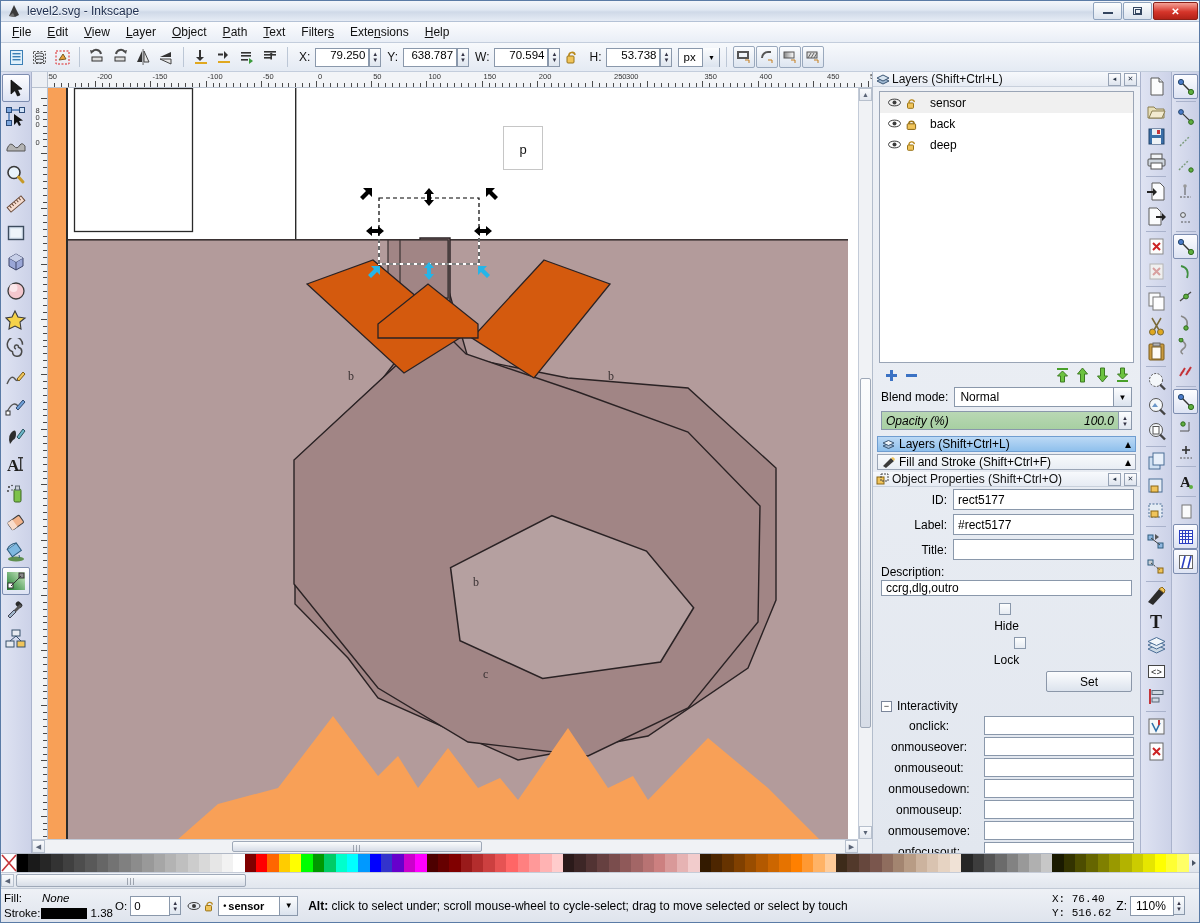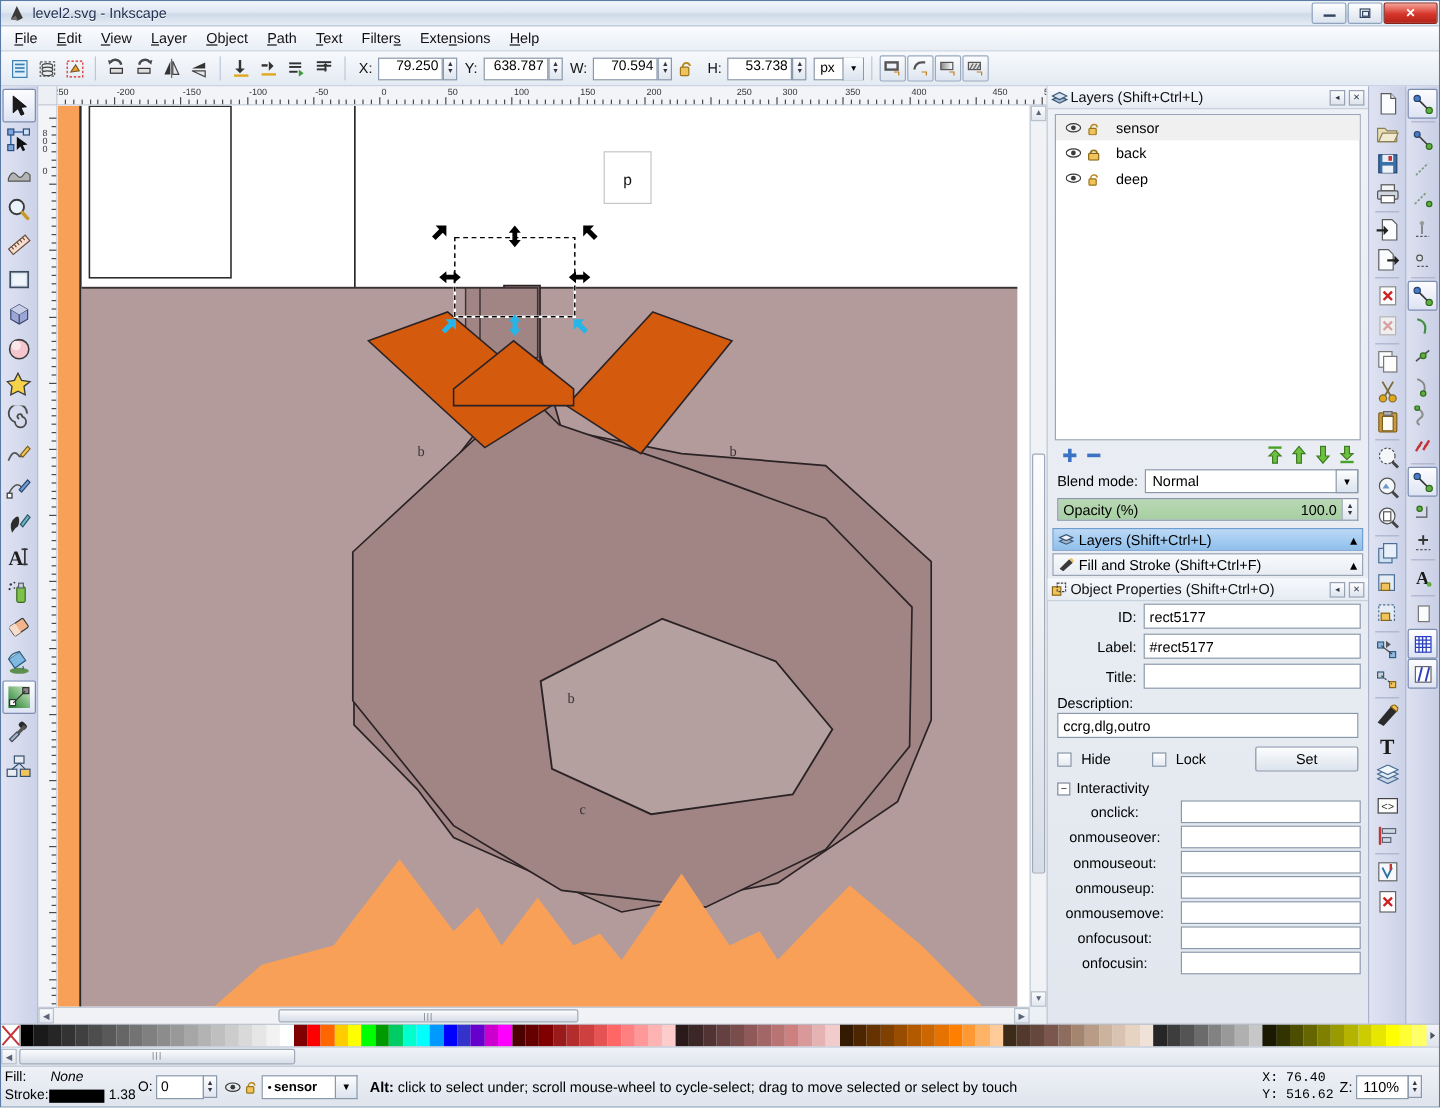--- a/index.html
+++ b/index.html
@@ -203,21 +203,21 @@
   .combo {
     flex: 1; height: 20px; border: 1px solid #8a98ab; background: #fff;
     display: flex; align-items: center; padding-left: 5px; position: relative;
     font-size: 12px; color: #000;
   }
   .combo .arrow {
     position: absolute; right: -1px; top: -1px; bottom: -1px; width: 19px;
     border: 1px solid #8a98ab; background: linear-gradient(#fcfdfe,#dbe3ee);
     display:flex;align-items:center;justify-content:center; font-size: 8px;
   }
-  .opacityrow { display: flex; align-items: flex-end; padding: 2px 8px 4px 8px; }
+  .opacityrow { display: flex; align-items: flex-end; padding: 2px 8px 4px 8px; font-style: italic; }
   .opacitybar {
     flex: 1; height: 19px; border: 1px solid #8a98ab;
     background: linear-gradient(#b9d8b4, #a7cfa2);
     display: flex; align-items: center; justify-content: space-between;
     padding: 0 4px; font-size: 12px; color: #000;
   }
   .opacityspin {
     width: 13px; height: 19px; border: 1px solid #8a98ab; border-left: 0;
     background: linear-gradient(#fcfdfe,#dfe6ef);
     display: flex; flex-direction: column; align-items: center; justify-content: center;
@@ -241,21 +241,21 @@
   }
   .op-input {
     flex: 1; height: 21px; border: 1px solid #8a98ab; background: #fff;
     font-size: 12px; padding: 0 4px; display: flex; align-items: center; color: #000;
   }
   .desc-label { padding: 3px 6px 1px 8px; color: #000; }
   .desc-box {
     margin: 0 8px; height: 21px; border: 1px solid #8a98ab; background: #fff;
     display: flex; align-items: center; padding: 0 4px; font-size: 12px; color: #000;
   }
-  .hlrow { display: flex; align-items: center; padding: 7px 8px 3px 8px; gap: 4px; }
+  .hlrow { display: flex; align-items: center; padding: 7px 8px 3px 8px; gap: 4px; flex-direction: column; }
   .chk {
     width: 12px; height: 12px; border: 1px solid #8a98ab;
     background: linear-gradient(#fdfefe,#e6ebf2); margin-right: 4px;
   }
   .pushbtn {
     margin-left: auto; width: 86px; height: 21px;
     border: 1px solid #8b97a9; border-radius: 2px;
     background: linear-gradient(#fcfdfe,#dce3ed);
     display: flex; align-items: center; justify-content: center;
     font-size: 12px; color: #000;
@@ -799,21 +799,21 @@
             <div class="tick" style="left: 544px; top: 9px; width: 1px; height: 7px;"></div>
             <div class="ticklbl" style="left: 546px; margin-left: 20px;">250</div>
             <div class="tick" style="left: 550.9px; top: 11px; width: 1px; height: 4px;"></div>
             <div class="tick" style="left: 557.8px; top: 11px; width: 1px; height: 4px;"></div>
             <div class="tick" style="left: 564.7px; top: 11px; width: 1px; height: 4px;"></div>
             <div class="tick" style="left: 571.6px; top: 11px; width: 1px; height: 4px;"></div>
             <div class="tick" style="left: 578.5px; top: 11px; width: 1px; height: 4px;"></div>
             <div class="tick" style="left: 585.4px; top: 11px; width: 1px; height: 4px;"></div>
             <div class="tick" style="left: 592.3px; top: 11px; width: 1px; height: 4px;"></div>
             <div class="tick" style="left: 599.2px; top: 9px; width: 1px; height: 7px;"></div>
-            <div class="ticklbl" style="left: 604px;">300</div>
+            <div class="ticklbl" style="left: 578px;">300</div>
             <div class="tick" style="left: 606.1px; top: 11px; width: 1px; height: 4px;"></div>
             <div class="tick" style="left: 613px; top: 11px; width: 1px; height: 4px;"></div>
             <div class="tick" style="left: 619.9px; top: 11px; width: 1px; height: 4px;"></div>
             <div class="tick" style="left: 626.8px; top: 11px; width: 1px; height: 4px;"></div>
             <div class="tick" style="left: 633.7px; top: 11px; width: 1px; height: 4px;"></div>
             <div class="tick" style="left: 640.6px; top: 11px; width: 1px; height: 4px;"></div>
             <div class="tick" style="left: 647.5px; top: 11px; width: 1px; height: 4px;"></div>
             <div class="tick" style="left: 654.4px; top: 9px; width: 1px; height: 7px;"></div>
             <div class="ticklbl" style="left: 656.4px;">350</div>
             <div class="tick" style="left: 661.3px; top: 11px; width: 1px; height: 4px;"></div>
@@ -1264,20 +1264,24 @@
       </div>
       <div class="evt-row">
         <span class="evt-label">onmouseover:</span>
         <span class="evt-input"></span>
       </div>
       <div class="evt-row">
         <span class="evt-label">onmouseout:</span>
         <span class="evt-input"></span>
       </div>
       <div class="evt-row">
+        <span class="evt-label">onmousedown:</span>
+        <span class="evt-input"></span>
+      </div>
+      <div class="evt-row">
         <span class="evt-label">onmouseup:</span>
         <span class="evt-input"></span>
       </div>
       <div class="evt-row">
         <span class="evt-label">onmousemove:</span>
         <span class="evt-input"></span>
       </div>
       <div class="evt-row">
         <span class="evt-label">onfocusout:</span>
         <span class="evt-input"></span>

